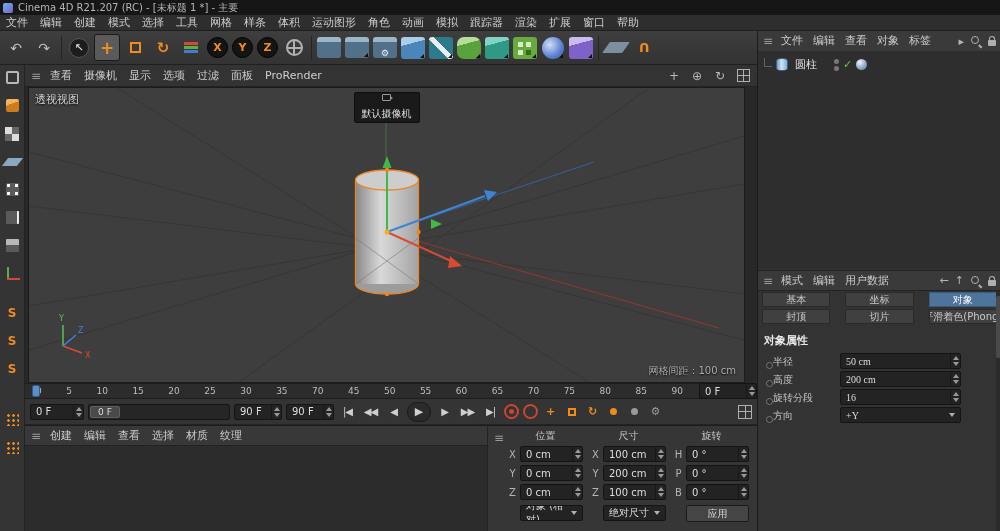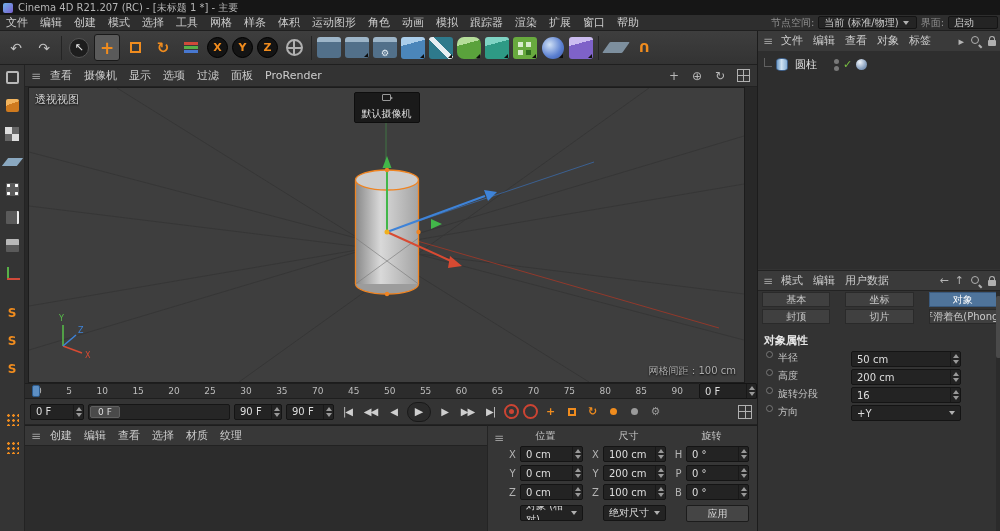--- a/index.html
+++ b/index.html
@@ -184,24 +184,24 @@
   .phongball{width:11px;height:11px;border-radius:50%;background:radial-gradient(circle at 35% 30%,#f0f5fa,#8aa2c0 60%,#60789a);}
 
   .am-body{position:absolute;left:0;top:260px;width:243px;height:240px;background:#333333;}
   .am-title{display:flex;align-items:center;gap:5px;padding:4px 6px 3px;}
   .am-title .t{font-size:11px;color:#e4e4e4;}
   .tabs{display:grid;grid-template-columns:1fr 1fr 1fr;gap:15px;padding:1px 4px;}
   .tab{height:15px;background:#404040;border:1px solid #2a2a2a;display:flex;align-items:center;
     justify-content:center;font-size:10px;color:#cacaca;white-space:nowrap;overflow:hidden;}
   .tab.active{background:#4f749b;border-color:#3a5a7e;color:#ffffff;}
   .amsec{font-size:11px;font-weight:bold;color:#e6e6e6;padding:8px 6px 3px;}
-  .arow{display:flex;align-items:flex-start;height:18px;padding:0 40px 0 8px;gap:5px;}
+  .arow{display:flex;align-items:flex-end;height:18px;padding:0 40px 0 8px;font-family:Liberation Serif, serif;}
   .adot{width:7px;height:7px;border-radius:50%;border:1px solid #787878;background:#2e2e2e;flex:0 0 auto;}
   .alab{font-size:10px;color:#c6c6c6;width:58px;white-space:nowrap;flex:0 0 auto;}
-  .arow .fld,.arow .ddfield{width:110px;margin-left:auto;flex:0 0 auto;}
+  .arow .fld,.arow .ddfield{width:121px;margin-left:auto;flex:0 0 auto;}
   .amscroll{position:absolute;right:0;top:0;width:5px;height:240px;background:#2b2b2b;}
   .amthumb{position:absolute;right:0;top:5px;width:5px;height:62px;background:#4a4a4a;border-radius:2px;}
 </style>
 </head>
 <body>
 
 <div id="app">
 
   <div class="titlebar">
     <span class="app-icon"></span>
@@ -220,31 +220,20 @@
     <span class="mitem">体积</span>
     <span class="mitem">运动图形</span>
     <span class="mitem">角色</span>
     <span class="mitem">动画</span>
     <span class="mitem">模拟</span>
     <span class="mitem">跟踪器</span>
     <span class="mitem">渲染</span>
     <span class="mitem">扩展</span>
     <span class="mitem">窗口</span>
     <span class="mitem">帮助</span>
-    <div class="menu-right">
-      <span class="mlabel">节点空间:</span>
-      <div class="mdd">
-        <span class="v">当前 (标准/物理)</span>
-        <span class="caret"></span>
-      </div>
-      <span class="mlabel">界面:</span>
-      <div class="mdd iface">
-        <span class="v">启动</span>
-      </div>
-    </div>
   </div>
 
   <div class="toolbar">
     <div class="ti">↶</div>
     <div class="ti">↷</div>
     <span class="tsep"></span>
     <div class="ti">
         <span class="ic-sel">↖</span>
       </div>
     <div class="ti sel orange" style="font-size:17px;">+</div>

